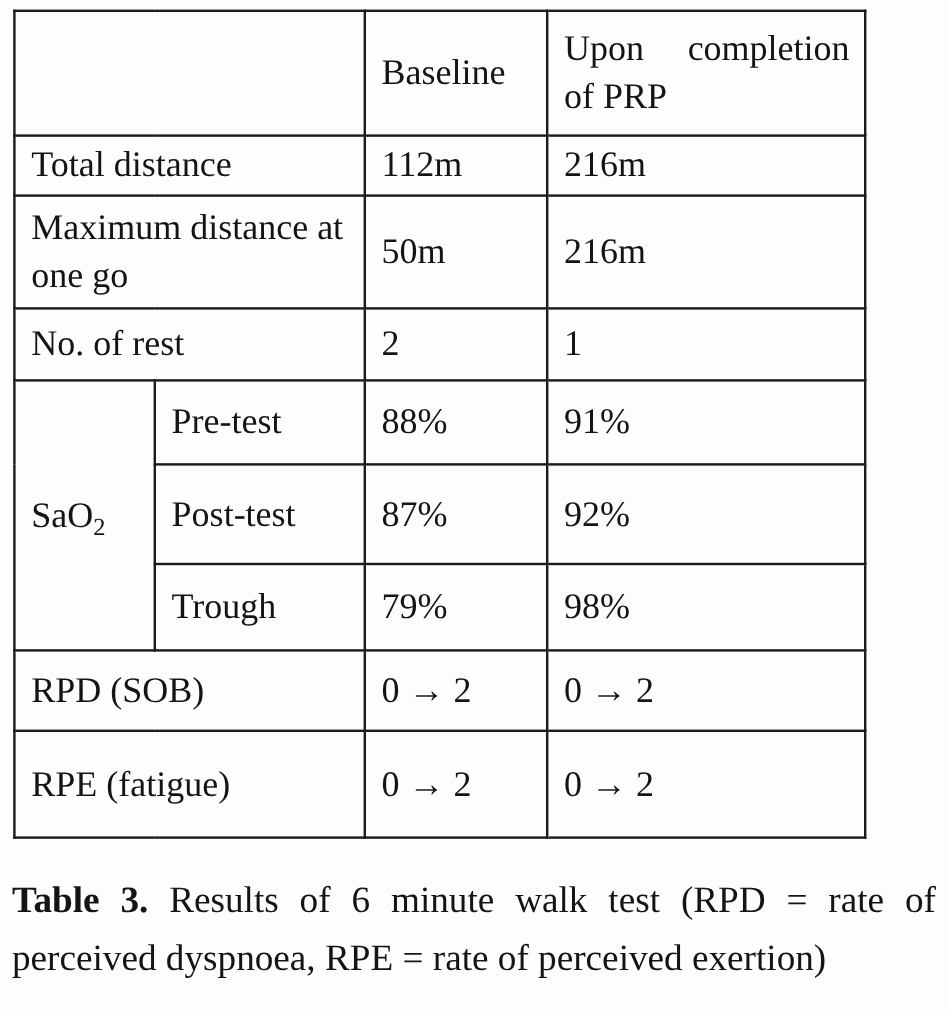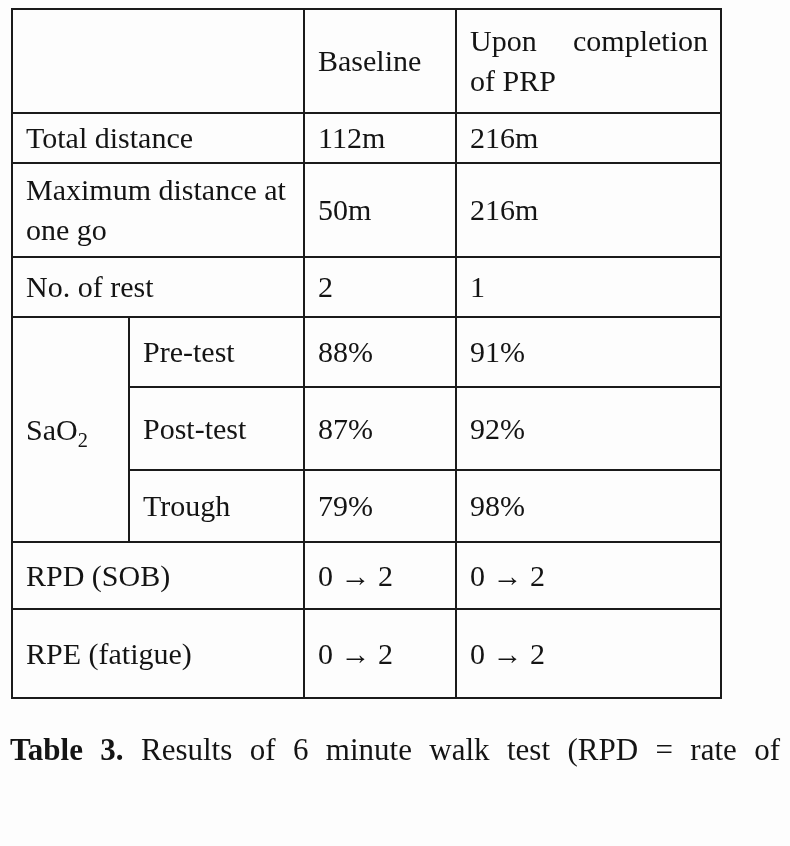--- a/index.html
+++ b/index.html
@@ -138,15 +138,16 @@
       <td>0 → 2</td>
     </tr>
   </tbody>
     </table>
 
   <div class="caption">
     <div class="caption-line first">
       <span class="bold">Table 3.</span>
       <span>Results of 6 minute walk test (RPD = rate of</span>
     </div>
+    <div class="caption-line">perceived dyspnoea, RPE = rate of perceived exertion)</div>
   </div>
 
 </div>
 
 </body></html>

